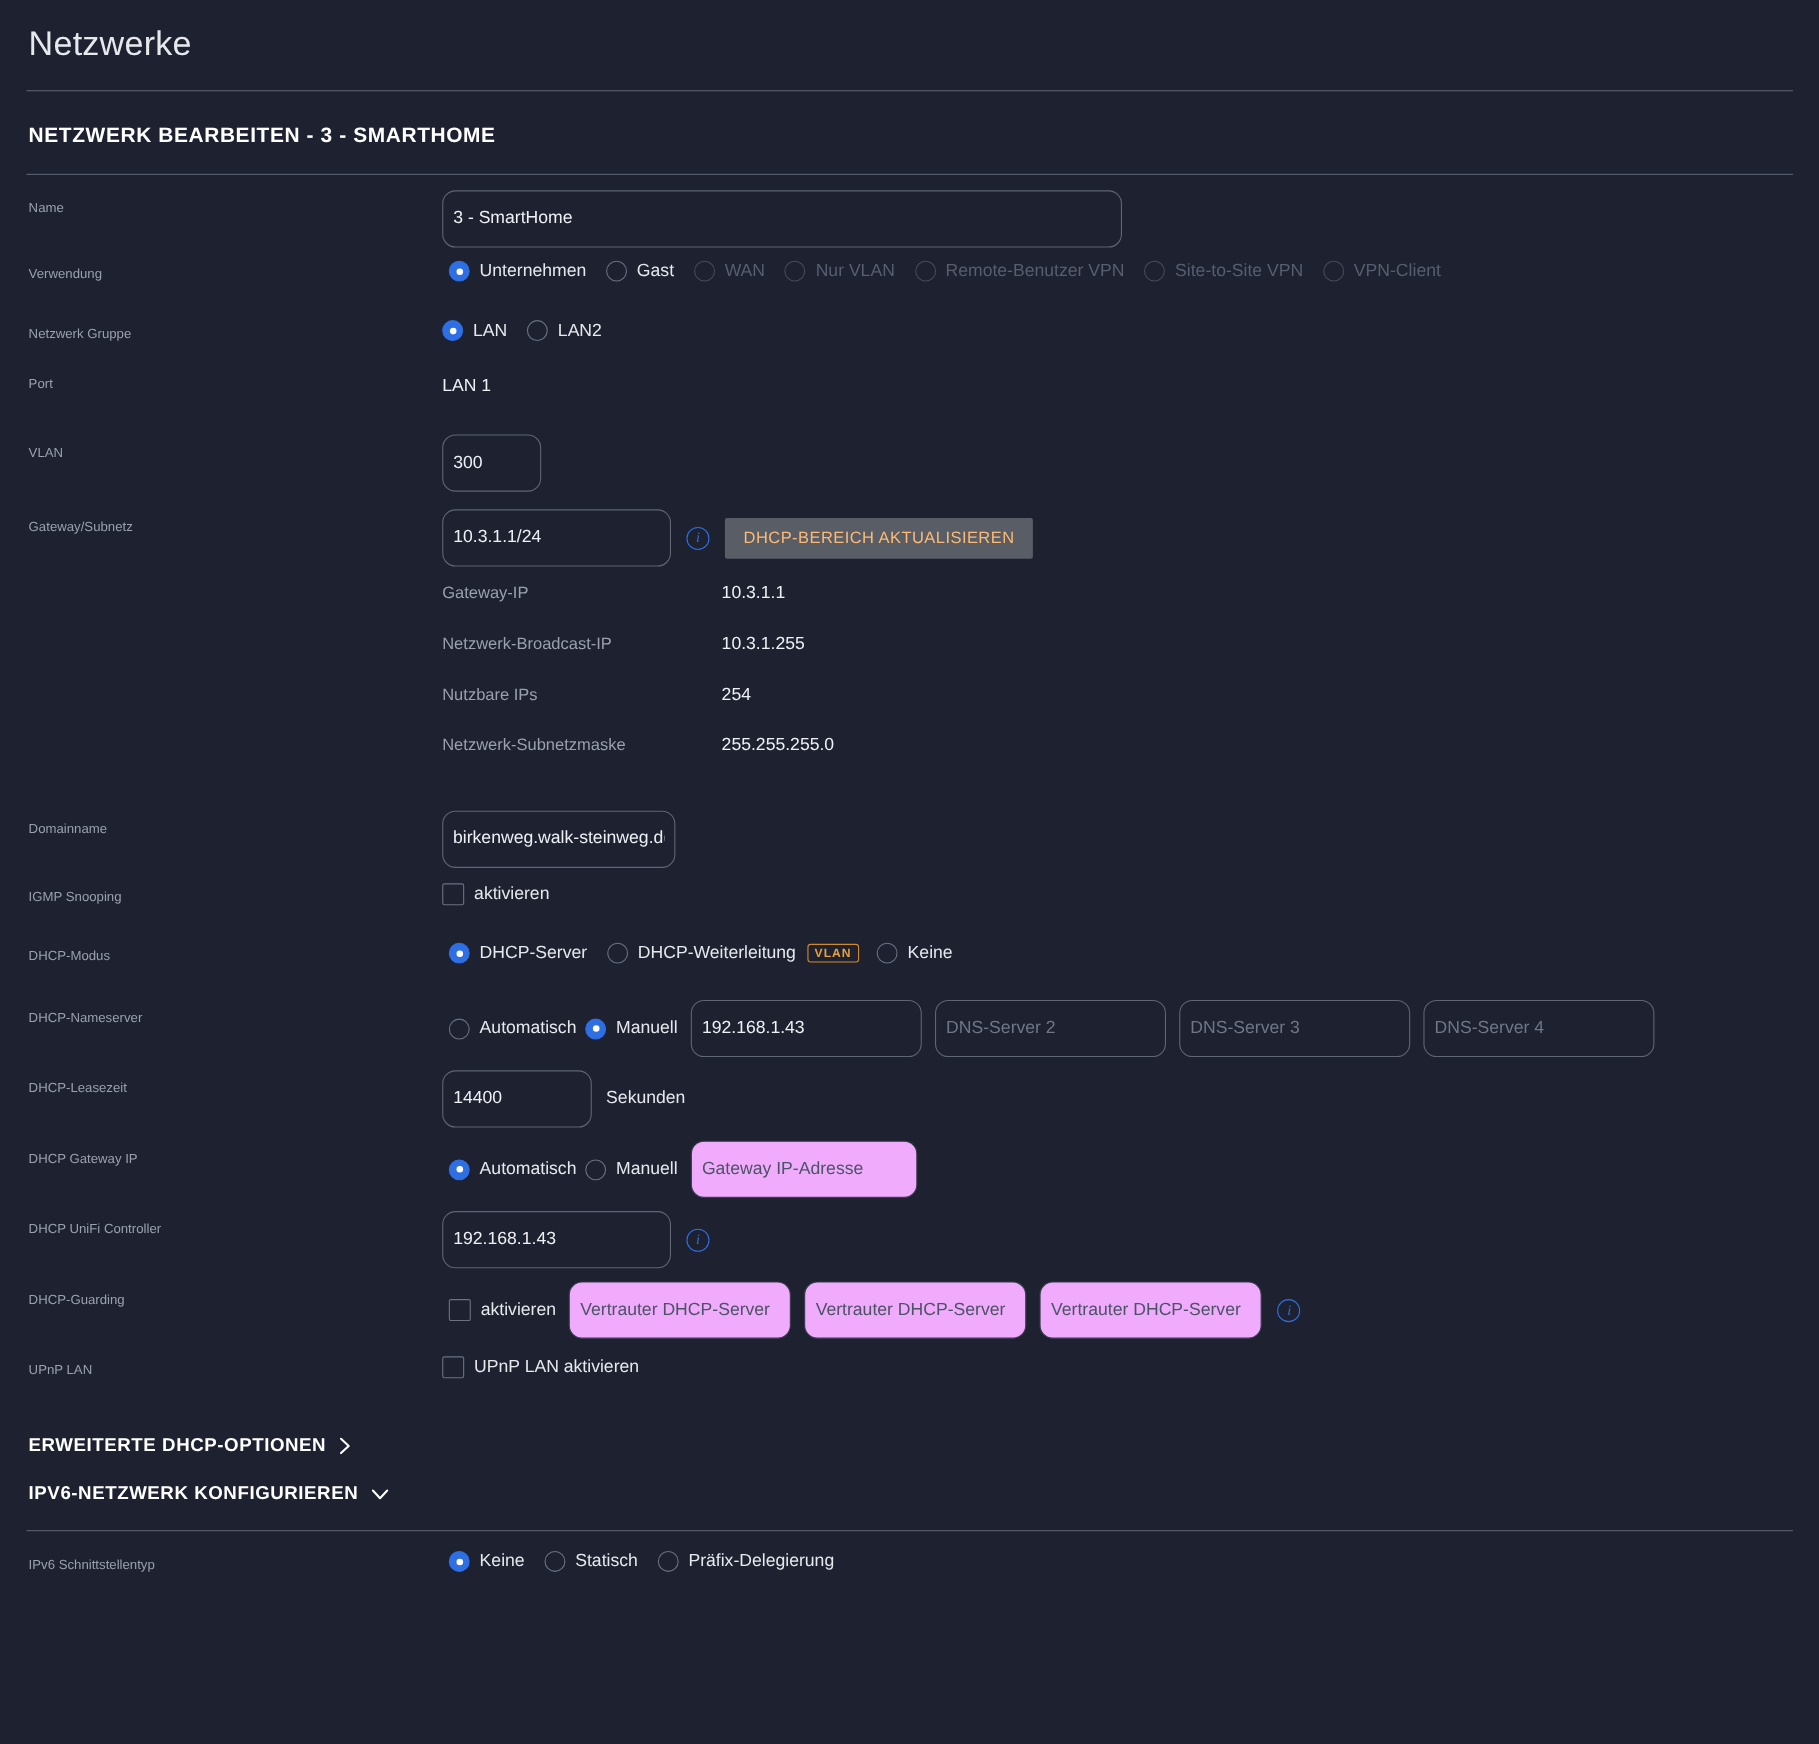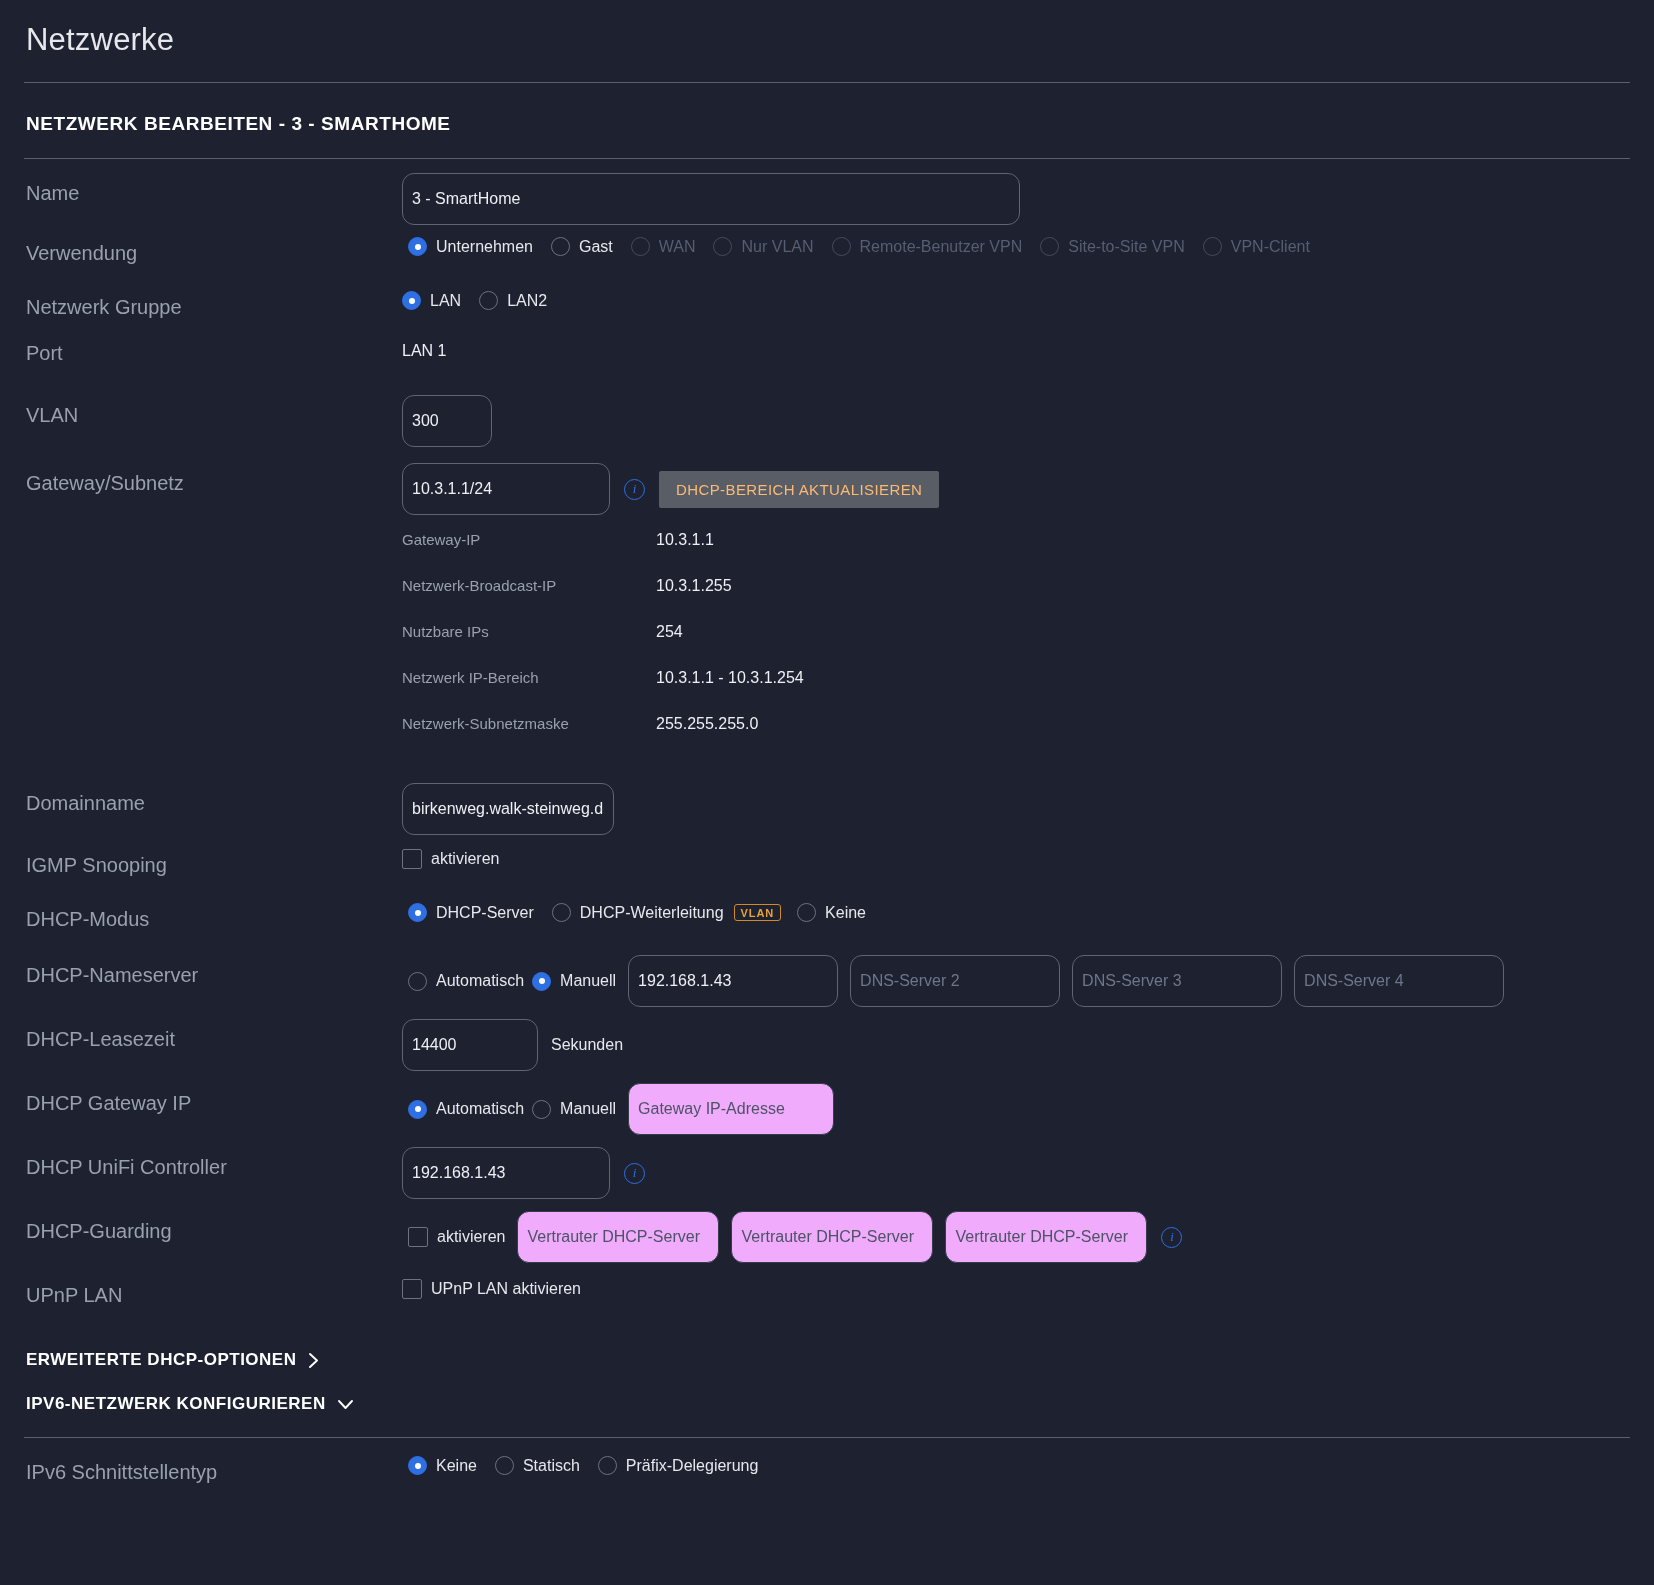--- a/index.html
+++ b/index.html
@@ -28,21 +28,21 @@
     font-size: 19px; font-weight: 700; color: #ffffff;
     letter-spacing: .55px;
     padding: 30px 0 23px 2px;
   }
 
   
   .form { padding-top: 4px; }
   .row { display: flex; align-items: flex-start; min-height: 54px; }
   .row-label {
     width: 378px; flex: 0 0 378px;
-    font-size: 20px; color: #9aa0ae;
+    font-size: 12px; color: #9aa0ae;
     padding-top: 9px; padding-left: 2px;
   }
   .row-field { flex: 1; display: flex; align-items: center; flex-wrap: nowrap; }
 
   
   input.txt {
     background: #1d2130;
     border: 1px solid #5f6573;
     color: #eef0f4;
     font-family: "Liberation Sans", sans-serif;
@@ -226,24 +226,20 @@
           </div>
           <div class="detail-row">
             <span class="detail-key">Netzwerk-Broadcast-IP</span>
             <span class="detail-val">10.3.1.255</span>
           </div>
           <div class="detail-row">
             <span class="detail-key">Nutzbare IPs</span>
             <span class="detail-val">254</span>
           </div>
           <div class="detail-row">
-            <span class="detail-key">Netzwerk IP-Bereich</span>
-            <span class="detail-val">10.3.1.1 - 10.3.1.254</span>
-          </div>
-          <div class="detail-row">
             <span class="detail-key">Netzwerk-Subnetzmaske</span>
             <span class="detail-val">255.255.255.0</span>
           </div>
         </div>
       </div>
     </div>
 
     <div class="row" style="padding-top:16px;">
       <div class="row-label">Domainname</div>
       <div class="row-field">

